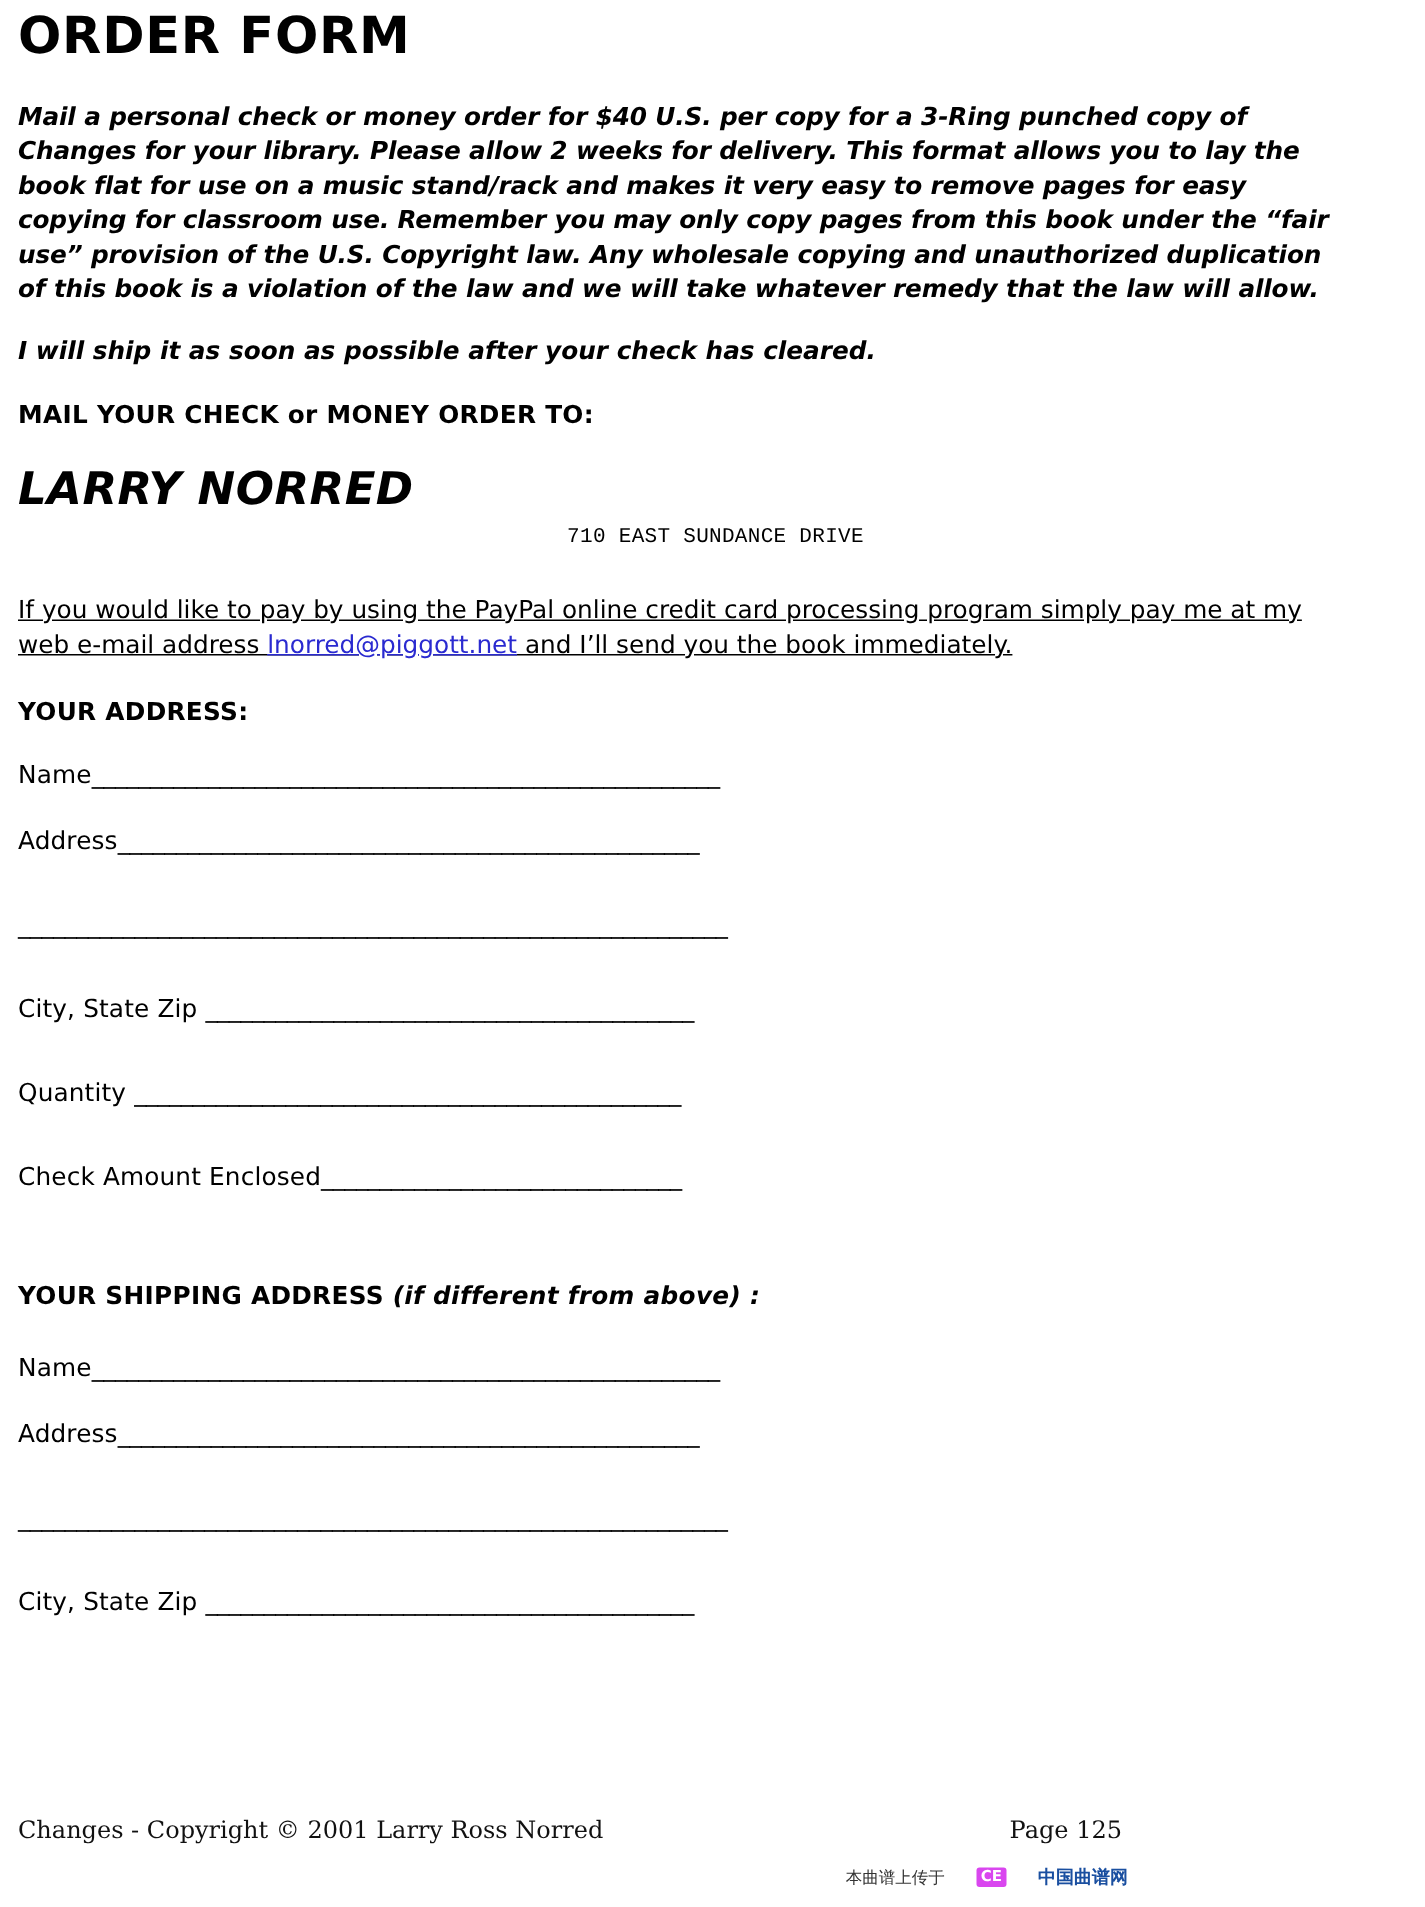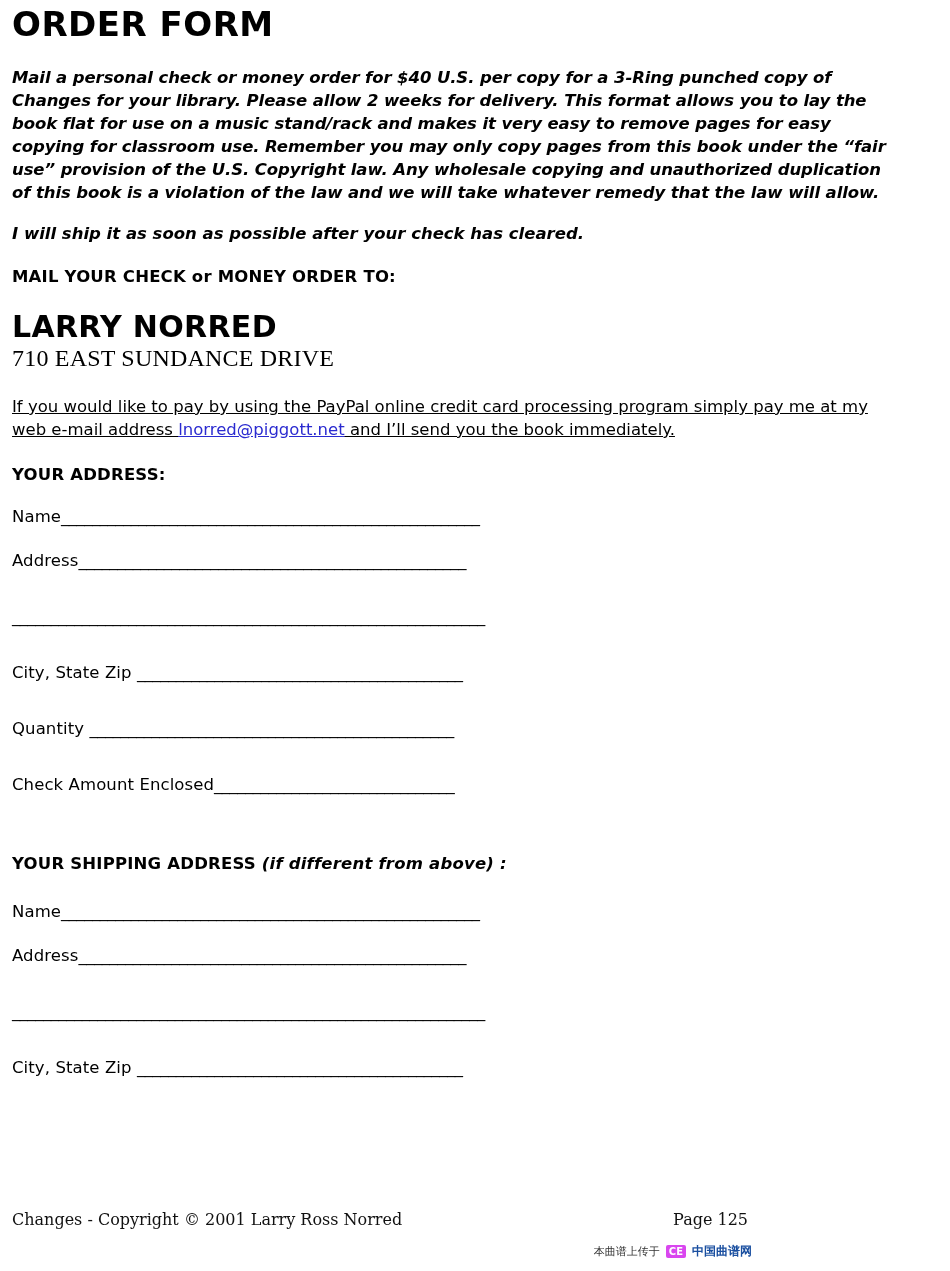--- a/index.html
+++ b/index.html
@@ -62,27 +62,29 @@
     margin: 22px 0 0 0;
     letter-spacing: 0.2px;
   }
   h2.name {
     font-family: "DejaVu Sans", sans-serif;
     font-weight: bold;
     font-size: 30px;
     margin: 24px 0 0 0;
     line-height: 34px;
     letter-spacing: 0.3px;
+    font-style: italic;
   }
   .addr-line {
-    font-family: Liberation Serif, serif;
-    font-size: 24px;
+    font-family: Liberation Mono, monospace;
+    font-size: 14px;
     line-height: 25px;
     margin: 2px 0 0 0;
     letter-spacing: 0.2px;
+    text-align: center;
   }
   .paypal {
     font-family: "DejaVu Sans", sans-serif;
     font-size: 16.5px;
     line-height: 23px;
     margin: 24px 0 0 0;
     width: 880px;
     text-decoration: underline;
   }
   .paypal a {
@@ -133,21 +135,21 @@
     position: absolute;
     right: 0;
     top: 0;
   }
   .watermark {
     position: absolute;
     right: 6px;
     top: 1243px;
     display: flex;
     align-items: center;
-    gap: 6px;
+    gap: 21px;
     font-family: "DejaVu Sans", sans-serif;
     font-size: 11px;
     color: #333333;
   }
   .wm-badge {
     display: inline-block;
     background: #d946ef;
     color: #ffffff;
     font-size: 10px;
     font-weight: bold;

